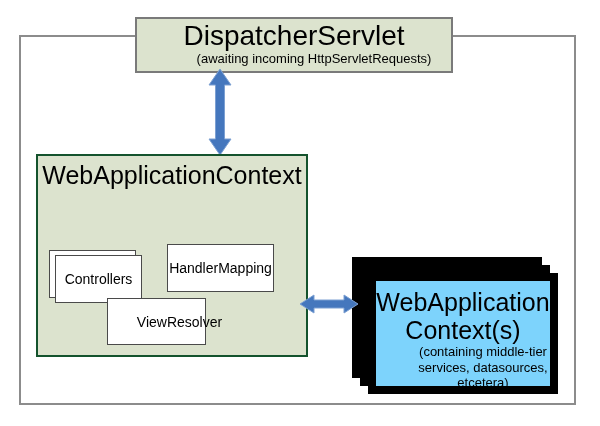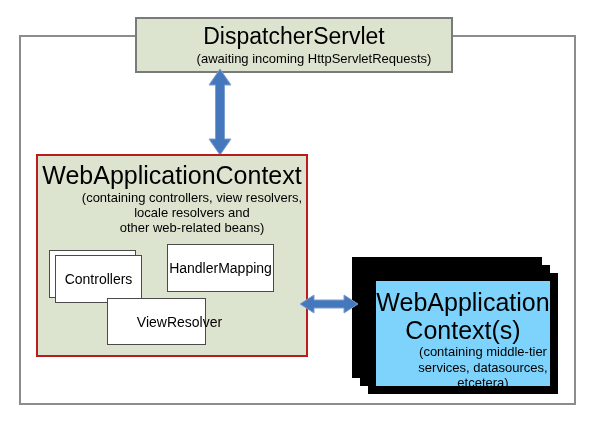--- a/index.html
+++ b/index.html
@@ -12,25 +12,25 @@
   #frame{
     left:19px;top:35px;width:557px;height:370px;
     border:2px solid #8c8c8c;background:#ffffff;
   }
   
   .greenbox{background:#dce3ce;}
   #dispatcher-box{
     left:135px;top:17px;width:318px;height:56px;
     border:2px solid #7a7a7a;text-align:center;padding-top:2px;
   }
-  .big-title{font-size:23px;line-height:30px;white-space:pre-line;}
+  .big-title{font-size:28px;line-height:30px;white-space:pre-line;}
   .subtitle{font-size:13px;line-height:15px;white-space:pre-line;padding-left:40px;}
   #webapp-box{
     left:36px;top:154px;width:272px;height:203px;
-    border:2px solid #b91c1c;text-align:center;padding-top:5px;
+    border:2px solid #14532d;text-align:center;padding-top:5px;
   }
   #webapp-box .big-title{font-size:25px;line-height:29px;}
   
   .whitebox{
     background:#ffffff;border:1.5px solid #4a4a4a;
     display:flex;align-items:center;justify-content:center;
     font-size:14px;
   }
   #controllers-back{left:11px;top:94px;width:87px;height:48px;}
   #controllers-front{left:17px;top:99px;width:87px;height:48px;}
@@ -62,23 +62,20 @@
   </div>
 
   <div class="abs" style="left:198px;top:69px;width:44px;height:86px;">
     <svg width="44" height="86" viewBox="0 0 44 86">
       <polygon points="22,0 33,16 26.5,16 26.5,70 33,70 22,86 11,70 17.5,70 17.5,16 11,16" fill="#4577bd" stroke="#7ca0d2" stroke-width="1"></polygon>
     </svg>
   </div>
 
   <div id="webapp-box" class="abs greenbox">
     <div class="big-title">WebApplicationContext</div>
-    <div class="subtitle">(containing controllers, view resolvers,
-locale resolvers and
-other web-related beans)</div>
 
     <div id="controllers-back" class="abs whitebox"></div>
     <div id="handler-mapping" class="abs whitebox">
       <span>HandlerMapping</span>
     </div>
     <div id="controllers-front" class="abs whitebox">
       <span>Controllers</span>
     </div>
     <div id="view-resolver" class="abs whitebox">
       <span>ViewResolver</span>

